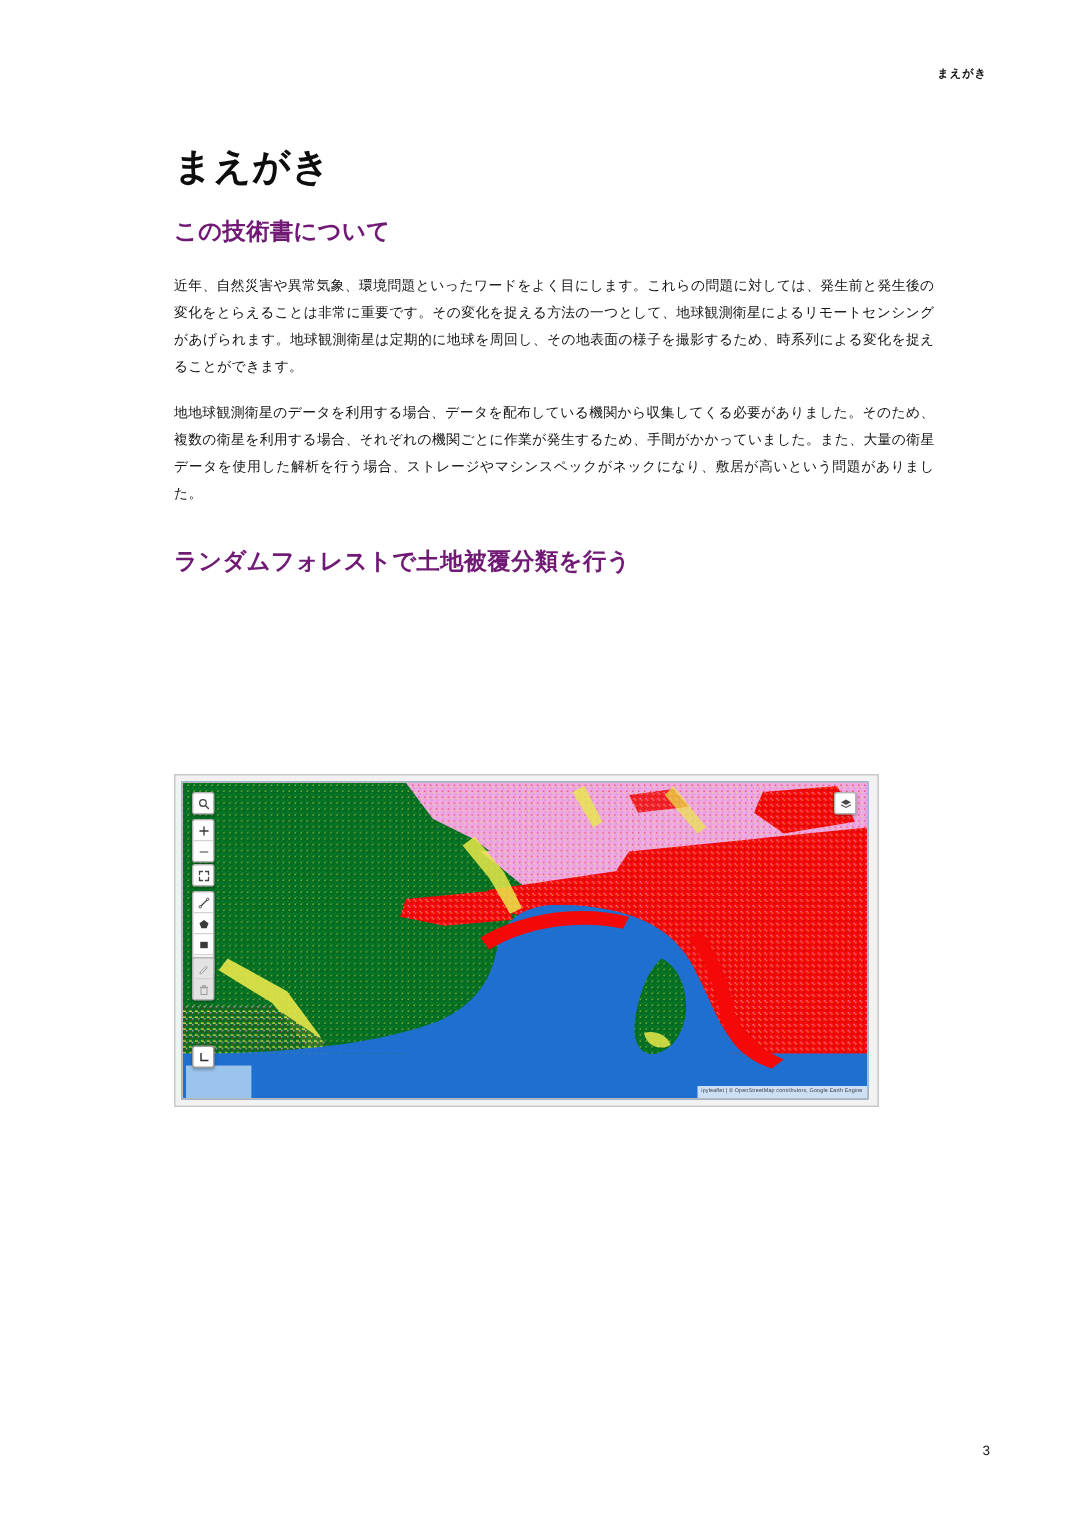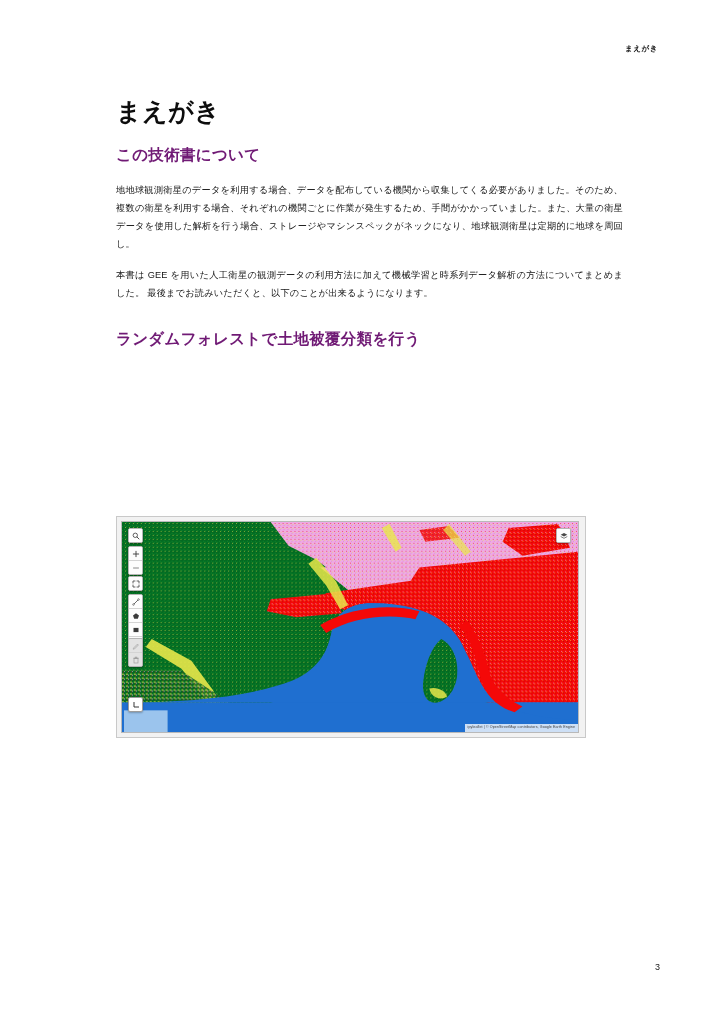--- a/index.html
+++ b/index.html
@@ -179,25 +179,25 @@
 <div class="page">
 
   <div class="running-header">まえがき</div>
 
   <div class="content">
 
     <h1 class="doc-title">まえがき</h1>
 
     <h2 class="section-title">この技術書について</h2>
 
-
-    <p class="body-text">地地球観測衛星のデータを利用する場合、データを配布している機関から収集してくる必要がありました。そのため、複数の衛星を利用する場合、それぞれの機関ごとに作業が発生するため、手間がかかっていました。また、大量の衛星データを使用した解析を行う場合、ストレージやマシンスペックがネックになり、地球観測衛星は定期的に地球を周回し。</p>
-
-
-    <p class="body-text">本書は GEE を用いた人工衛星の観測データの利用方法に加えて機械学習と時系列データ解析の方法についてまとめました。 最後までお読みいただくと、以下のことが出来るようになります。</p>
+    <p class="body-text">近年、自然災害や異常気象、環境問題といったワードをよく目にします。これらの問題に対しては、発生前と発生後の変化をとらえることは非常に重要です。その変化を捉える方法の一つとして、地球観測衛星によるリモートセンシングがあげられます。地球観測衛星は定期的に地球を周回し、その地表面の様子を撮影するため、時系列による変化を捉えることができます。</p>
+
+    <p class="body-text">地地球観測衛星のデータを利用する場合、データを配布している機関から収集してくる必要がありました。そのため、複数の衛星を利用する場合、それぞれの機関ごとに作業が発生するため、手間がかかっていました。また、大量の衛星データを使用した解析を行う場合、ストレージやマシンスペックがネックになり、敷居が高いという問題がありました。</p>
+
+
 
     <h2 class="section-title second">ランダムフォレストで土地被覆分類を行う</h2>
 
   </div>
 
   <div class="figure">
     <div class="map-frame">
 
       <svg class="map-canvas" viewBox="0 0 460 212" preserveAspectRatio="none">
         <defs>

